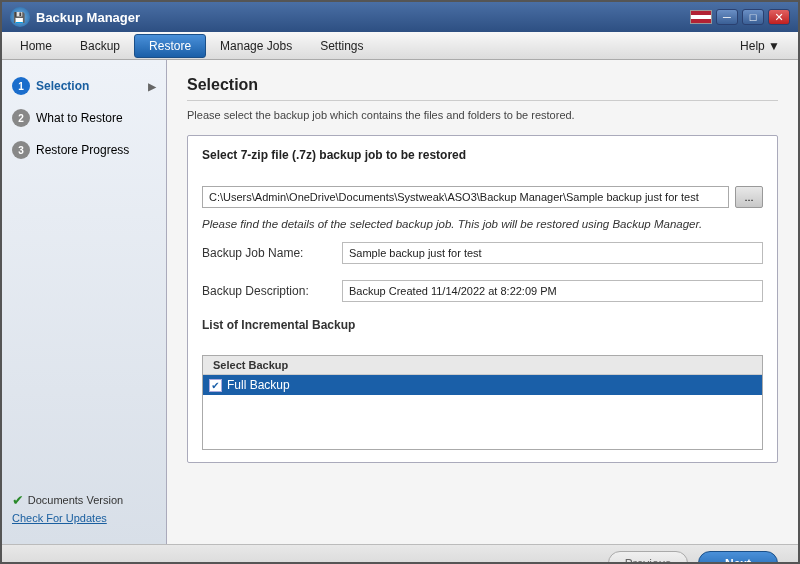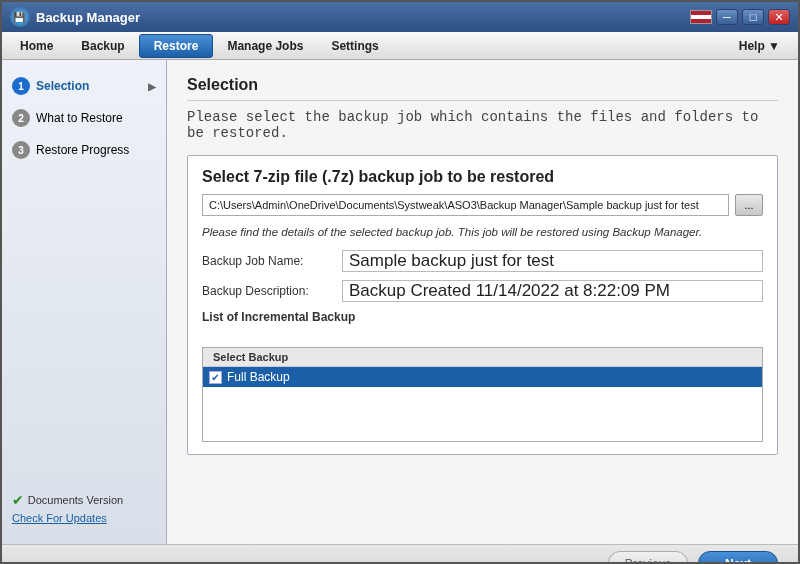--- a/index.html
+++ b/index.html
@@ -73,21 +73,20 @@
     }
 
     
     .menu-bar {
       background: linear-gradient(to bottom, #f8f8f8, #dcdcdc);
       height: 28px;
       display: flex;
       align-items: center;
       padding: 0 4px;
       border-bottom: 1px solid #aaa;
-      font-weight: bold;
     }
     .menu-item {
       padding: 4px 14px;
       font-size: 12px;
       cursor: pointer;
       border-radius: 3px;
       color: #222;
     }
     .menu-item.active {
       background: linear-gradient(to bottom, #4a90d9, #1a5fa8);
@@ -179,36 +178,35 @@
     }
     .content-title {
       font-size: 16px;
       font-weight: bold;
       color: #222;
       margin-bottom: 8px;
       border-bottom: 1px solid #ccc;
       padding-bottom: 6px;
     }
     .content-subtitle {
-      font-size: 14px;
+      font-size: 11px;
       color: #444;
       margin-bottom: 14px;
-      font-family: Liberation Mono, monospace;
     }
     .selection-box {
       border: 1px solid #aab;
       background: white;
       padding: 12px 14px;
       border-radius: 2px;
     }
     .box-title {
-      font-size: 16px;
+      font-size: 12px;
       font-weight: bold;
       color: #222;
-      margin-bottom: 8px;
+      margin-bottom: 24px;
     }
     .file-path-row {
       display: flex;
       align-items: center;
       gap: 6px;
       margin-bottom: 10px;
     }
     .file-path-input {
       flex: 1;
       height: 22px;
@@ -232,35 +230,35 @@
     }
     .job-info-text {
       font-size: 11.5px;
       color: #333;
       margin-bottom: 12px;
       font-style: italic;
     }
     .field-row {
       display: flex;
       align-items: center;
-      margin-bottom: 8px;
+      margin-bottom: 16px;
     }
     .field-label {
       width: 140px;
       font-size: 12px;
       color: #333;
       flex-shrink: 0;
     }
     .field-value {
       flex: 1;
       height: 22px;
       border: 1px solid #bbb;
       background: white;
       padding: 2px 6px;
-      font-size: 17px;
+      font-size: 11px;
       color: #222;
     }
     .list-label {
       font-size: 12px;
       font-weight: bold;
       color: #333;
       margin-bottom: 23px;
     }
     .backup-list {
       border: 1px solid #aaa;

